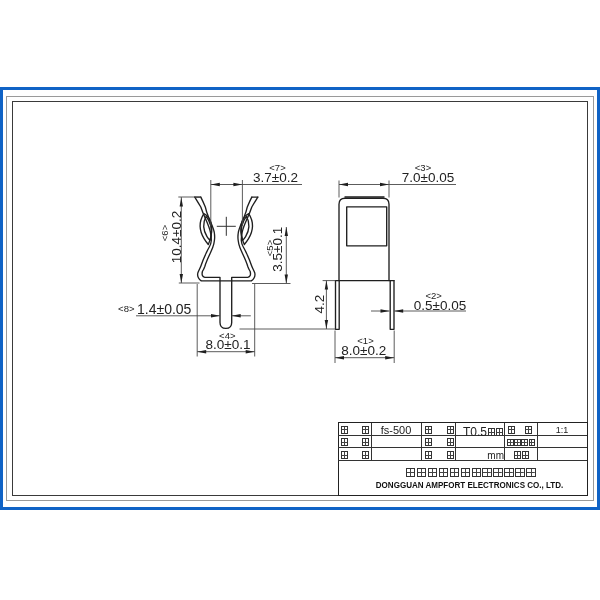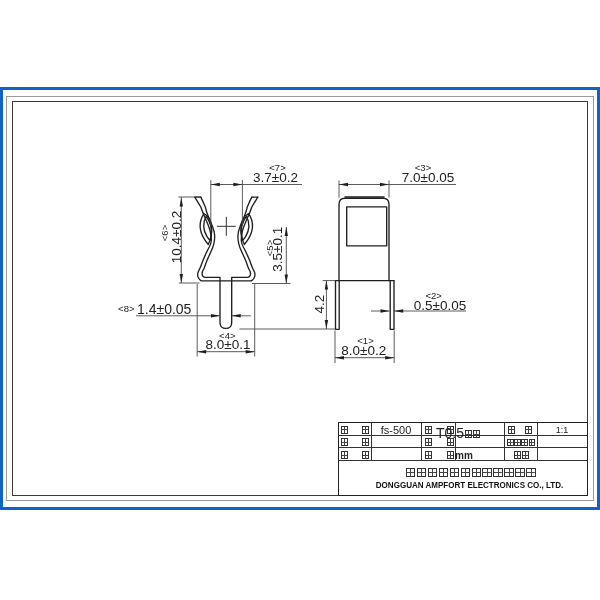--- a/index.html
+++ b/index.html
@@ -213,42 +213,42 @@
 <div class="abs" style="left:536.6px;top:423px;width:1px;height:37.5px;background:#333;"></div>
 
 <div class="abs" style="left:340.5px;top:425.5px;"><span class="cj c7"></span></div>
 <div class="abs" style="left:361.5px;top:425.5px;"><span class="cj c7"></span></div>
 
 <div class="abs" style="left:371px;top:424px;width:50px;text-align:center;font-size:11px;color:#222;">fs-500</div>
 
 <div class="abs" style="left:424px;top:425.5px;"><span class="cj c7"></span></div>
 <div class="abs" style="left:446px;top:425.5px;"><span class="cj c7"></span></div>
 
-<div class="abs" style="left:436px;top:424.9px;font-size:14px;color:#222;white-space:nowrap;">T0.5<span class="cj c7" style="margin-left:1px;vertical-align:-0.5px;"></span><span class="cj c7" style="vertical-align:-0.5px;"></span></div>
+<div class="abs" style="left:463px;top:424.9px;font-size:12px;color:#222;white-space:nowrap;">T0.5<span class="cj c7" style="margin-left:1px;vertical-align:-0.5px;"></span><span class="cj c7" style="vertical-align:-0.5px;"></span></div>
 
 <div class="abs" style="left:507px;top:425.5px;"><span class="cj c7"></span></div>
 <div class="abs" style="left:524.5px;top:425.5px;"><span class="cj c7"></span></div>
 
 <div class="abs" style="left:536.6px;top:425.4px;width:51px;text-align:center;font-size:9px;color:#222;">1:1</div>
 
 <div class="abs" style="left:340.5px;top:438.3px;"><span class="cj c7"></span></div>
 <div class="abs" style="left:361.5px;top:438.3px;"><span class="cj c7"></span></div>
 
 <div class="abs" style="left:424px;top:438.3px;"><span class="cj c7"></span></div>
 <div class="abs" style="left:446px;top:438.3px;"><span class="cj c7"></span></div>
 
 <div class="abs" style="left:506.8px;top:438.5px;white-space:nowrap;"><span class="cj c6"></span><span class="cj c6"></span><span class="cj c6"></span><span class="cj c6"></span></div>
 
 <div class="abs" style="left:340.5px;top:451px;"><span class="cj c7"></span></div>
 <div class="abs" style="left:361.5px;top:451px;"><span class="cj c7"></span></div>
 
 <div class="abs" style="left:424px;top:451px;"><span class="cj c7"></span></div>
 <div class="abs" style="left:446px;top:451px;"><span class="cj c7"></span></div>
 
-<div class="abs" style="left:455px;top:450px;width:49px;text-align:left;font-size:10px;font-weight:bold;color:#222;">mm</div>
+<div class="abs" style="left:455px;top:450px;width:49px;text-align:right;font-size:10px;font-weight:normal;color:#222;">mm</div>
 
 <div class="abs" style="left:513.5px;top:451px;"><span class="cj c7"></span><span class="cj c7"></span></div>
 
 <div class="abs" style="left:405px;top:467.5px;width:160px;white-space:nowrap;">
 <span class="cj c10"></span><span class="cj c10"></span><span class="cj c10"></span><span class="cj c10"></span><span class="cj c10"></span><span class="cj c10"></span><span class="cj c10"></span><span class="cj c10"></span><span class="cj c10"></span><span class="cj c10"></span><span class="cj c10"></span><span class="cj c10"></span>
 </div>
 
 <div class="abs" style="left:345px;top:479px;width:249px;text-align:center;font-size:9.8px;font-weight:bold;color:#111;white-space:nowrap;transform:scaleX(0.82);transform-origin:center;">DONGGUAN AMPFORT ELECTRONICS CO., LTD.</div>
 
 </body></html>

